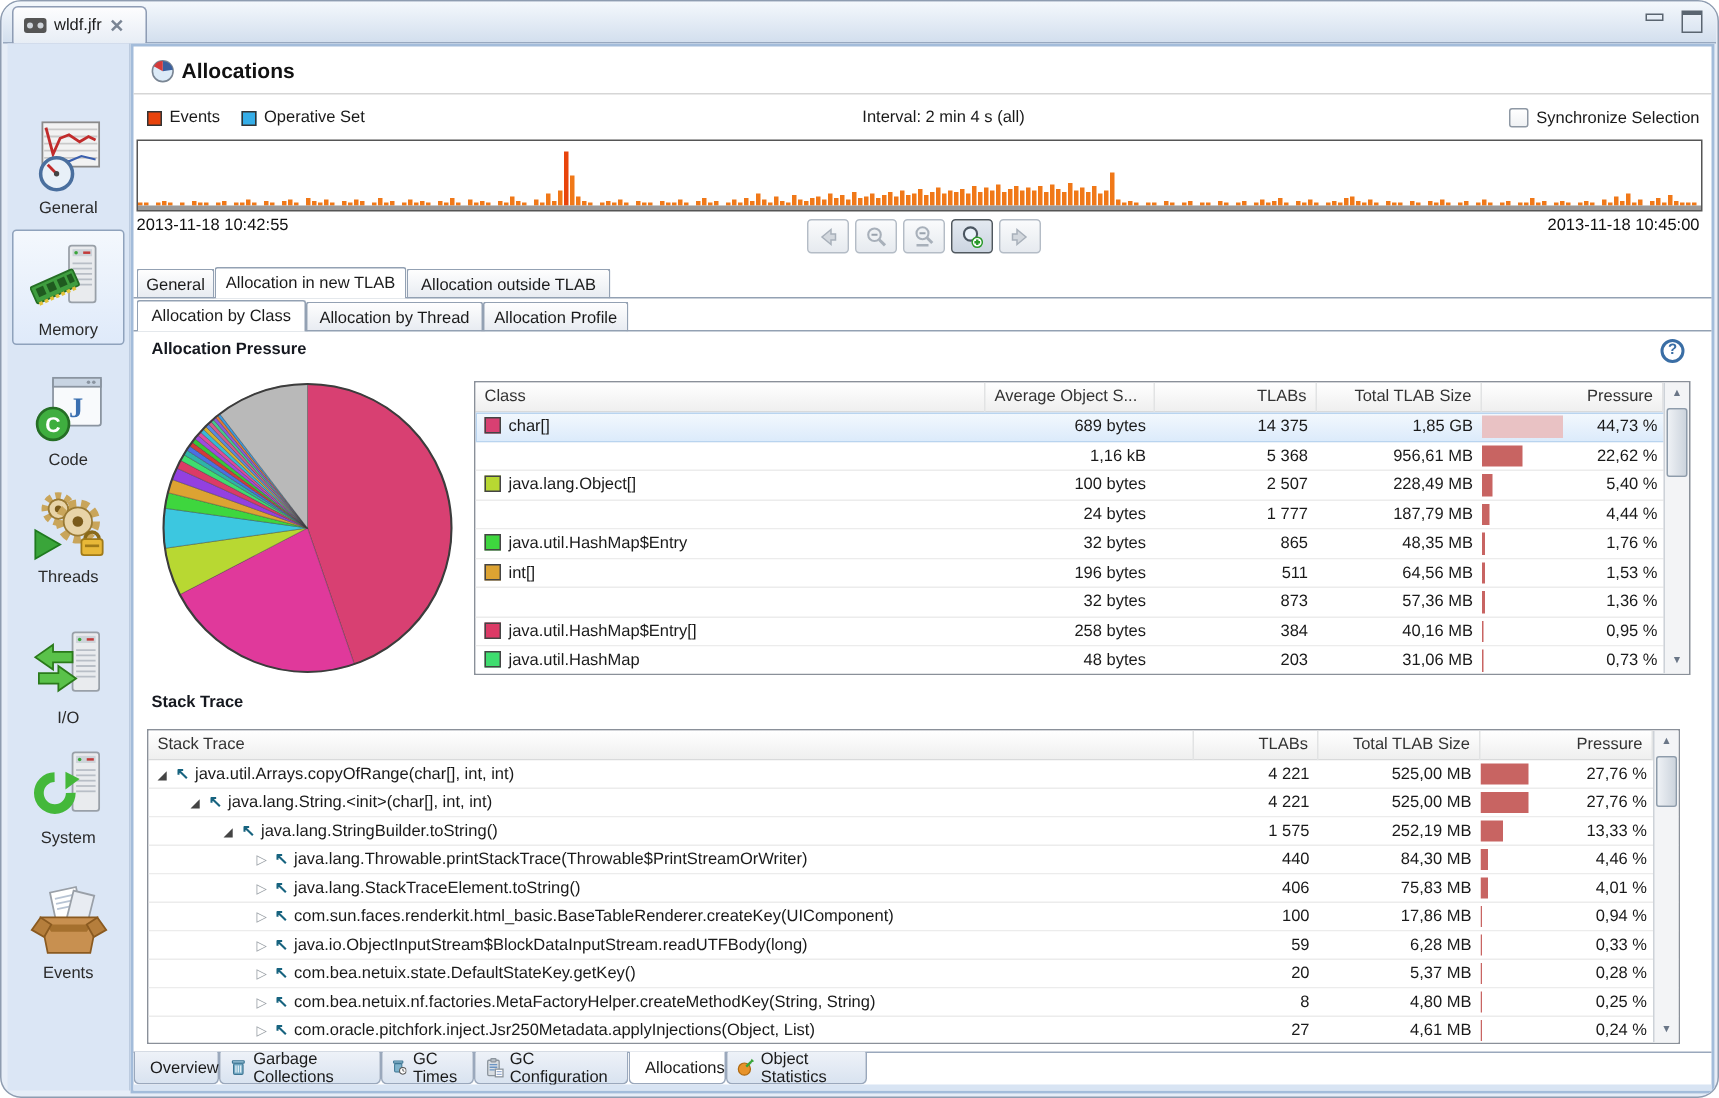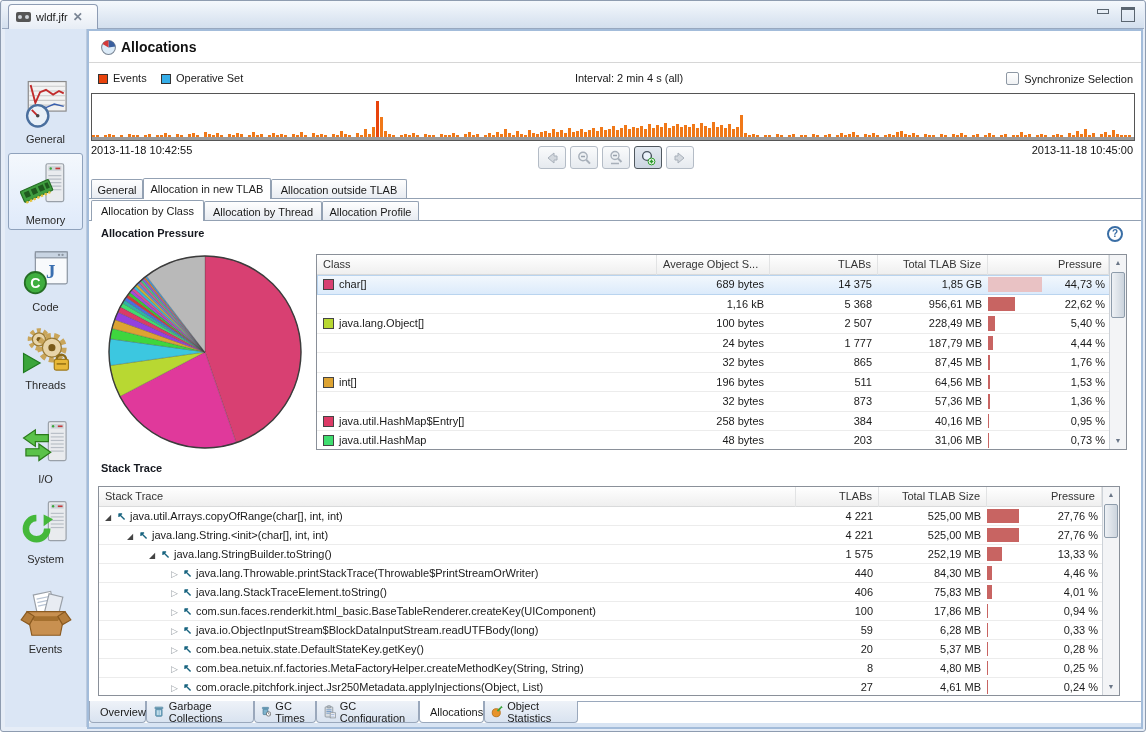--- a/index.html
+++ b/index.html
@@ -1,19 +1,19 @@
 <!DOCTYPE html>
 <html><head>
 <meta charset="utf-8">
 <style>
   * { box-sizing: border-box; margin: 0; padding: 0; }
   html,body { width:1146px; height:732px; }
   body { font-family:"Liberation Sans",sans-serif; font-size:11px; color:#1a1a1a; background:#fff; }
   #app { position:absolute; left:0; top:0; width:1146px; height:732px; background:#e6edf7;
-         border:1px solid #8e9cb0; border-radius:3px; overflow:hidden; }
+         border:1px solid #8e9cb0; border-radius:14px; overflow:hidden; }
 
   
   .tabbar { position:absolute; left:1px; top:0; right:1px; height:28px;
             background:linear-gradient(#f4f8fc,#d3dfee); border-bottom:1px solid #98a8bf; }
   .etab { position:absolute; left:6px; top:3px; height:25px; min-width:90px;
           background:linear-gradient(#fdfdfe,#e7edf5); border:1px solid #8e9cb4; border-bottom:none;
           border-radius:4px 4px 0 0; display:flex; align-items:center; gap:5px; padding:0 7px; }
   .etab-icon { width:15px; height:10px; background:#555; border-radius:2px; position:relative; }
   .etab-icon::before, .etab-icon::after { content:""; position:absolute; top:3px; width:4px; height:4px;
           border-radius:50%; background:#cfd4da; }
@@ -645,23 +645,24 @@
           <div class="trow" style="top: 78.5px; height: 19.5px;">
             <div class="cell r" style="left:340px;width:113px">24 bytes</div>
             <div class="cell r" style="left:453px;width:108px">1 777</div>
             <div class="cell r" style="left:561px;width:110px">187,79 MB</div>
             <div class="cell" style="left:671px;width:121px;padding:0">
               <div class="pbar " style="width:5.4px"></div>
               <span class="ptext">4,44 %</span>
             </div>
           </div>
           <div class="trow" style="top: 98px; height: 19.5px;">
+            <div class="cell" style="left:0;width:340px"><span class="swatch" style="background:#3ed63e"></span><span>java.util.HashMap$Entry</span></div>
             <div class="cell r" style="left:340px;width:113px">32 bytes</div>
             <div class="cell r" style="left:453px;width:108px">865</div>
-            <div class="cell r" style="left:561px;width:110px">87,45 MB</div>
+            <div class="cell r" style="left:561px;width:110px">48,35 MB</div>
             <div class="cell" style="left:671px;width:121px;padding:0">
               <div class="pbar " style="width:2.1px"></div>
               <span class="ptext">1,76 %</span>
             </div>
           </div>
           <div class="trow" style="top: 117.5px; height: 19.5px;">
             <div class="cell" style="left:0;width:340px"><span class="swatch" style="background:#dda332"></span><span>int[]</span></div>
             <div class="cell r" style="left:340px;width:113px">196 bytes</div>
             <div class="cell r" style="left:453px;width:108px">511</div>
             <div class="cell r" style="left:561px;width:110px">64,56 MB</div>

